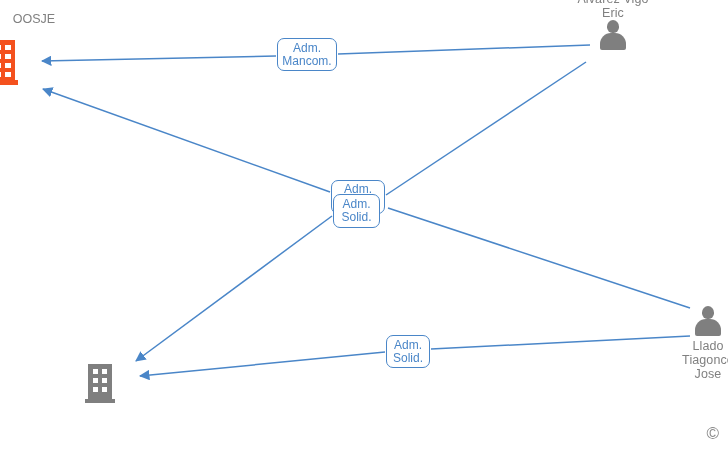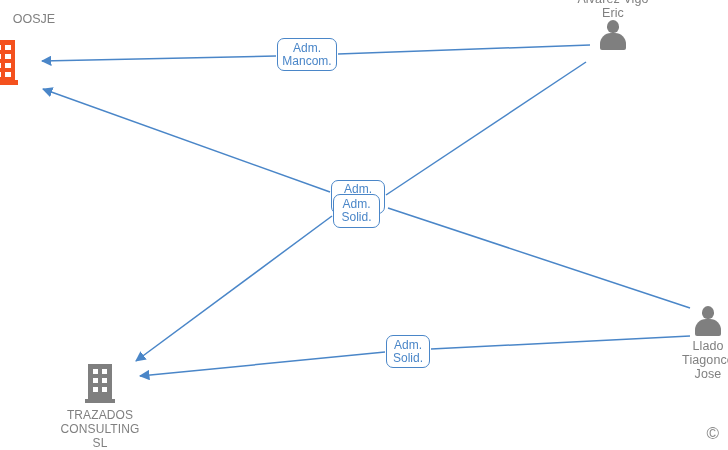--- a/index.html
+++ b/index.html
@@ -151,23 +151,20 @@
     <div class="building-icon">
       <div class="tower"></div>
       <div class="base"></div>
       <div class="w" style="left:8px;top:5px;"></div>
       <div class="w" style="left:17px;top:5px;"></div>
       <div class="w" style="left:8px;top:14px;"></div>
       <div class="w" style="left:17px;top:14px;"></div>
       <div class="w" style="left:8px;top:23px;"></div>
       <div class="w" style="left:17px;top:23px;"></div>
     </div>
-    <div class="label">TRAZADOS
-CONSULTING
-SL</div>
   </div>
 
   <div class="elabel" style="left:277px;top:38px;width:60px;height:33px;">Adm.
 Mancom.</div>
 
   <div class="elabel" style="left:331px;top:180px;width:54px;height:34px;align-items:flex-start;z-index:2;">Adm.</div>
 
   <div class="elabel" style="left:333px;top:194px;width:47px;height:34px;z-index:3;">Adm.
 Solid.</div>
 

